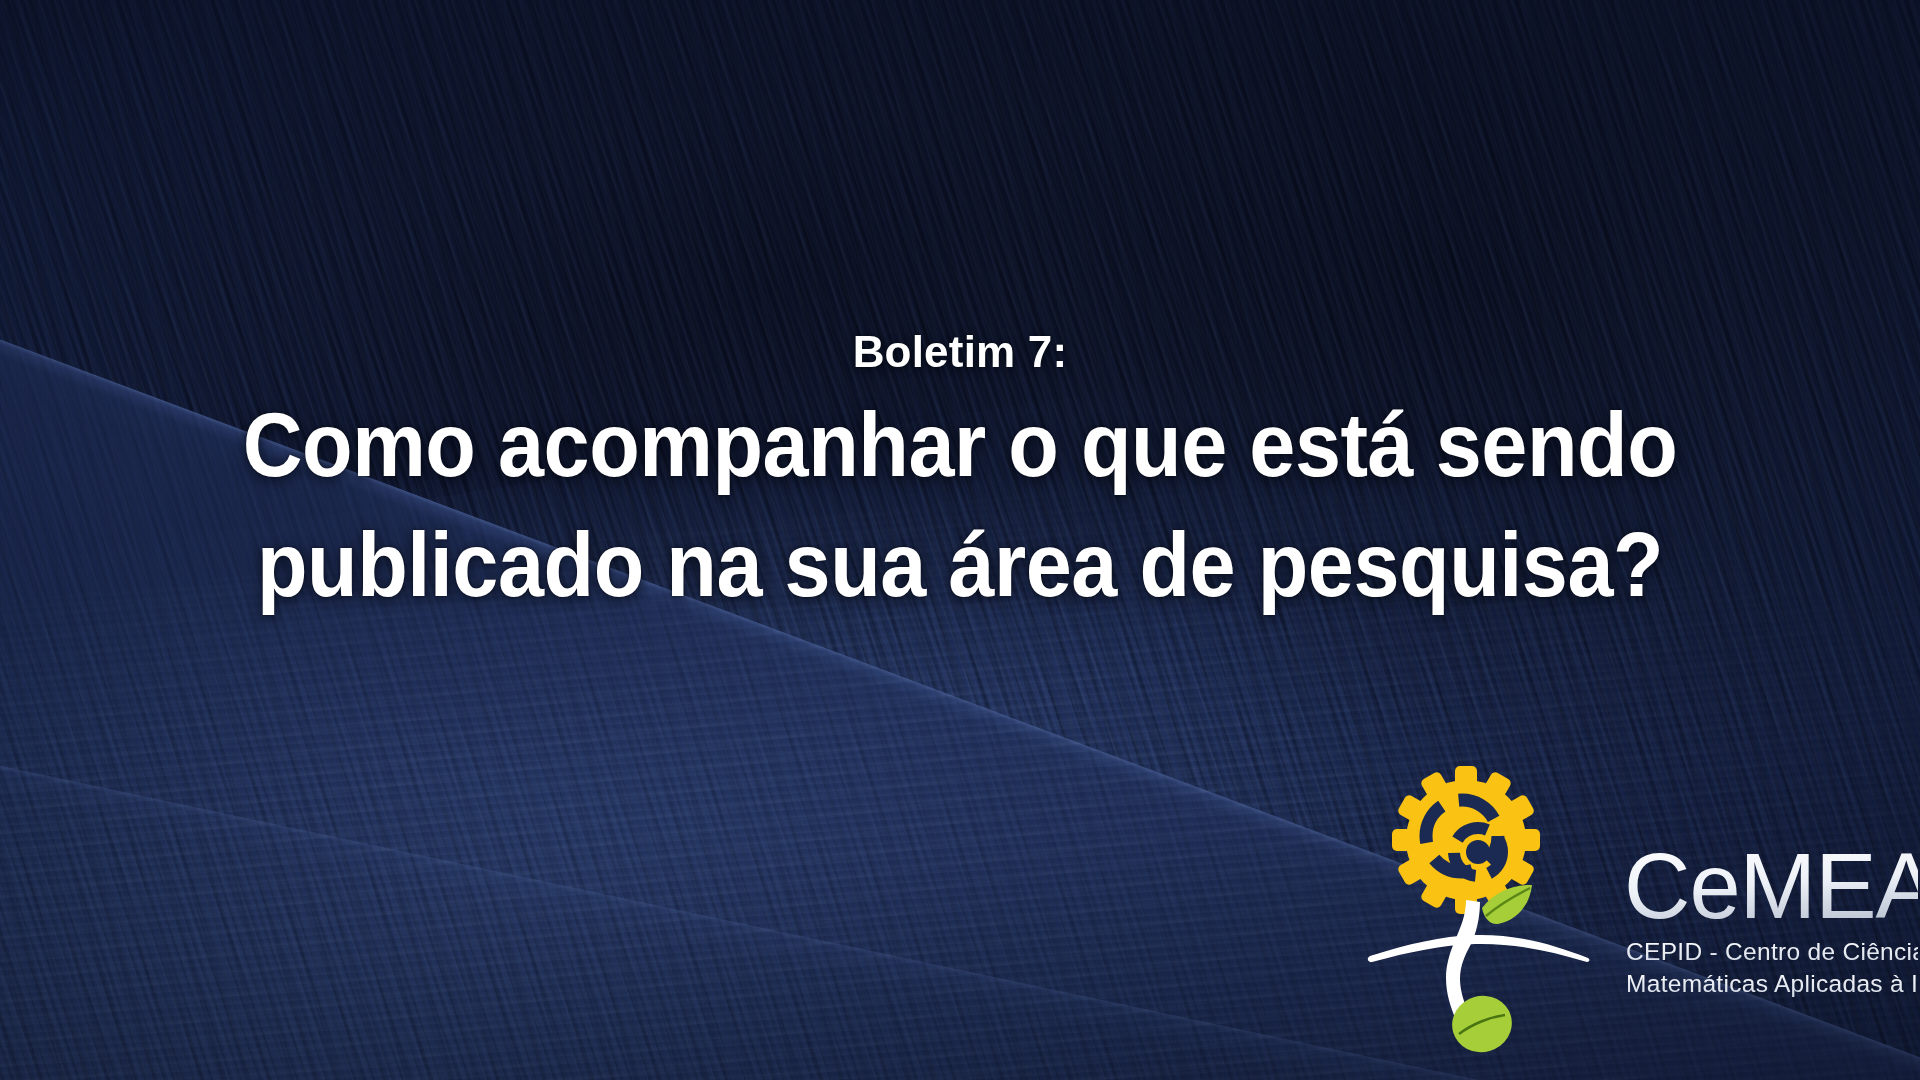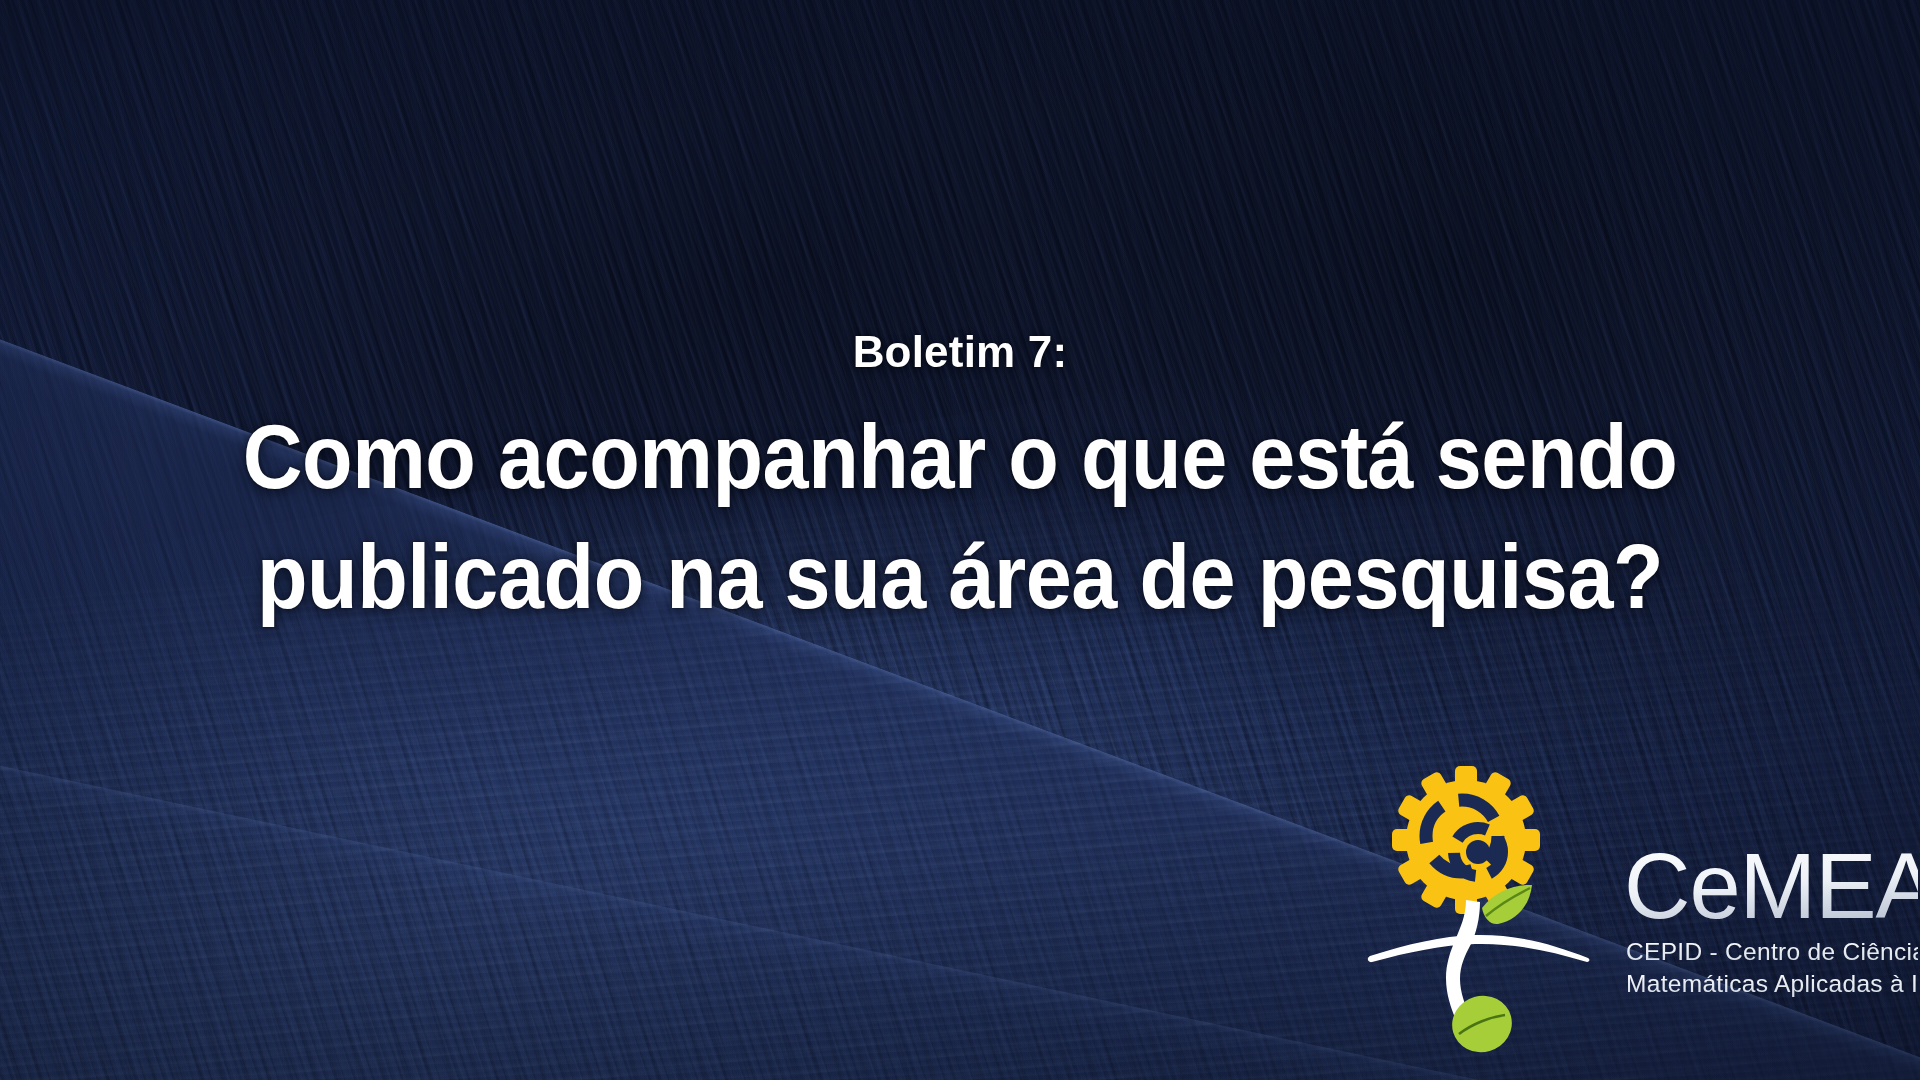--- a/index.html
+++ b/index.html
@@ -200,21 +200,21 @@
     z-index: 6;
   }
 
   .eyebrow {
     color: #ffffff;
     font-family: "Liberation Sans", sans-serif;
     font-weight: bold;
     font-size: 44px;
     line-height: 1.0;
     letter-spacing: 0.2px;
-    margin: 0 0 24px 0;
+    margin: 0 0 12px 0;
     text-shadow: 0 2px 10px rgba(2,5,14,0.75), 0 0 2px rgba(2,5,14,0.7);
   }
 
   .headline {
     color: #ffffff;
     font-family: "Liberation Sans Narrow", "Liberation Sans", sans-serif;
     font-weight: bold;
     font-size: 90px;
     line-height: 1.33;
     letter-spacing: -0.5px;

